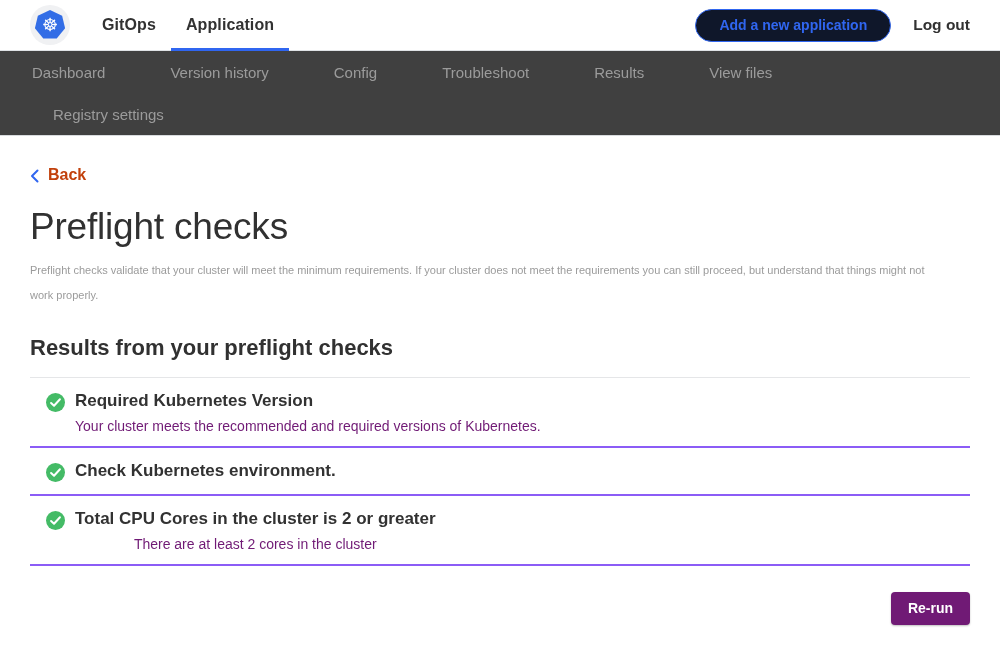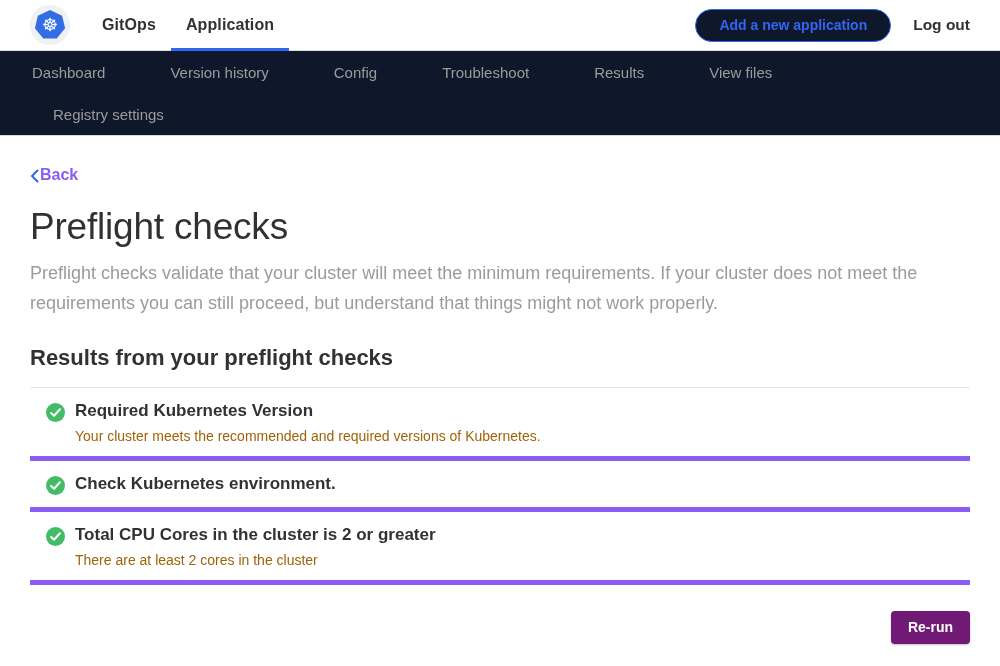--- a/index.html
+++ b/index.html
@@ -77,88 +77,89 @@
   .logout {
     margin-left: 22px;
     font-size: 15.5px;
     font-weight: 600;
     color: #323232;
     cursor: pointer;
   }
 
   
   .subnav {
-    background: #0f172a;
+    background: #404040;
     border-bottom: 1px solid #d8dbde;
     padding-left: 22px;
   }
   .subnav-row { display: flex; align-items: center; height: 43px; }
   .subnav-row.second { height: 41px; padding-left: 21px; }
   .subnav-item {
     padding: 0 10px;
     margin-right: 45px;
     font-size: 15px;
     color: #9b9b9b;
     cursor: pointer;
     white-space: nowrap;
   }
 
   
   .content { padding: 0 30px; }
   .back {
     display: inline-flex;
     align-items: center;
-    gap: 1px;
+    gap: 9px;
     margin-top: 30px;
-    color: #8b5cf6;
+    color: #c2410c;
     font-size: 16px;
     font-weight: 700;
     text-decoration: none;
     cursor: pointer;
   }
   .back .chev { display: block; margin-top: 1px; }
   .page-title {
     margin: 19px 0 0;
     font-size: 37px;
     font-weight: 400;
     color: #313131;
     letter-spacing: -0.2px;
   }
   .page-desc {
     margin: 10px 0 0;
-    font-size: 18px;
-    line-height: 30px;
+    font-size: 11px;
+    line-height: 25px;
     color: #9b9b9b;
     max-width: 920px;
   }
   .results-heading {
     margin: 27px 0 0;
     font-size: 22px;
     font-weight: 700;
     color: #313131;
   }
   .check-list { margin-top: 16px; border-top: 1px solid #e5e6e8; }
   .check-row {
     display: flex;
     align-items: flex-start;
     padding: 13px 0 12px;
-    border-bottom: 5px solid #8b5cf6;
+    border-bottom: 2px solid #8b5cf6;
   }
   .check-icon { margin: 2px 10px 0 16px; flex-shrink: 0; height: 19px; }
   .check-icon svg { display: block; }
   .check-title {
     margin: 0;
     font-size: 17px;
     font-weight: 700;
     color: #323232;
   }
   .check-message {
     margin: 7px 0 0;
     font-size: 14px;
-    color: #a16207;
+    color: #701a75;
+    text-align: center;
   }
   .footer-actions {
     display: flex;
     justify-content: flex-end;
     margin-top: 26px;
   }
   .btn-primary {
     background: #701a75;
     color: #ffffff;
     border: none;

